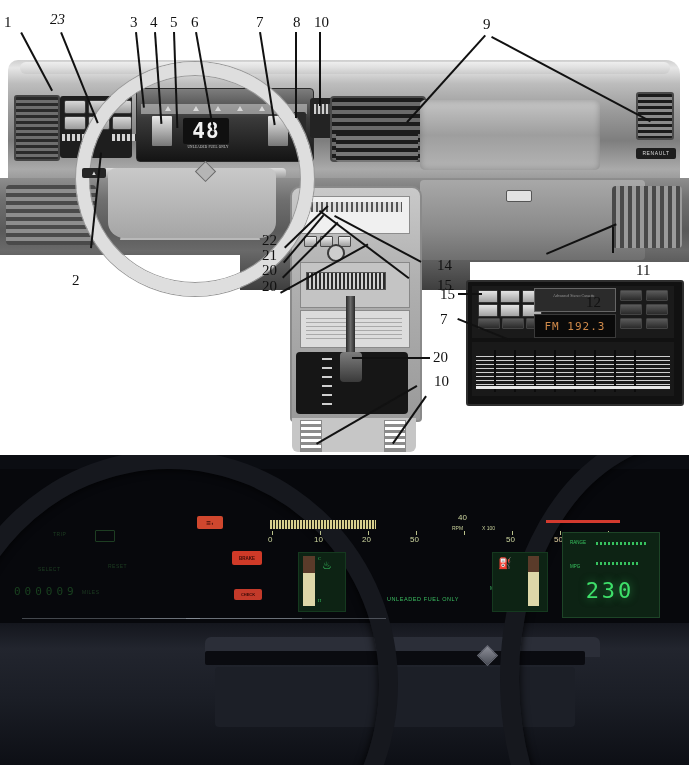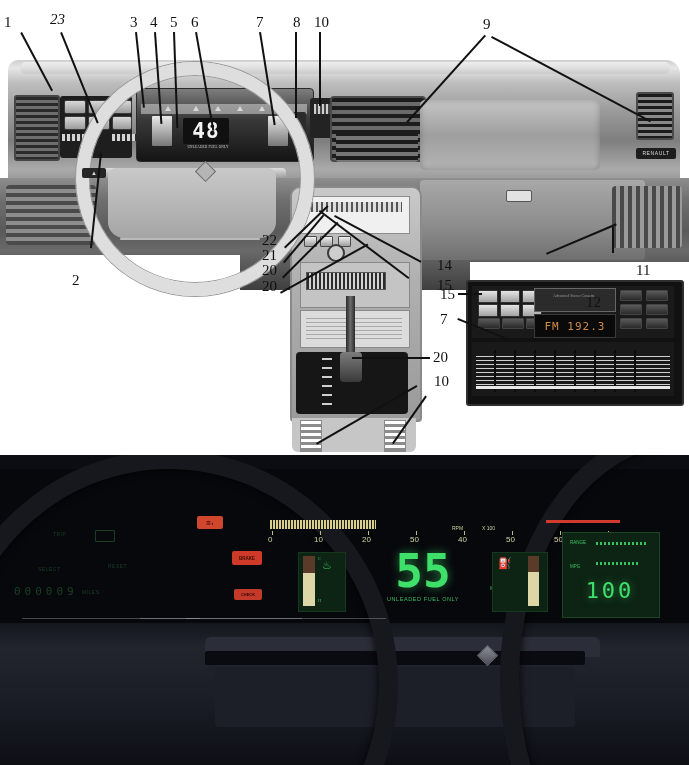--- a/index.html
+++ b/index.html
@@ -372,50 +372,49 @@
 
   <div class="scale-tick" style="left:272px;top:531px;"></div>
   <div class="scale-num" style="left:268px;top:535px;">0</div>
   <div class="scale-tick" style="left:320px;top:531px;"></div>
   <div class="scale-num" style="left:314px;top:535px;">10</div>
   <div class="scale-tick" style="left:368px;top:531px;"></div>
   <div class="scale-num" style="left:362px;top:535px;">20</div>
   <div class="scale-tick" style="left:416px;top:531px;"></div>
   <div class="scale-num" style="left:410px;top:535px;">50</div>
   <div class="scale-tick" style="left:464px;top:531px;"></div>
-  <div class="scale-num" style="left:458px;top:535px;text-align:right;">40</div>
+  <div class="scale-num" style="left:458px;top:513px;text-align:right;">40</div>
   <div class="scale-tick" style="left:512px;top:531px;"></div>
   <div class="scale-num" style="left:506px;top:535px;">50</div>
   <div class="scale-tick" style="left:560px;top:531px;"></div>
   <div class="scale-num red" style="left:554px;top:535px;">50</div>
   <div class="scale-tick" style="left:608px;top:531px;"></div>
   <div class="scale-num red" style="left:602px;top:535px;">70</div>
   <div class="rpmlbl" style="left:452px;top:525px;">RPM</div>
   <div class="rpmlbl" style="left:482px;top:525px;">X 100</div>
 
   <div class="temp-box"></div>
   <div class="temp-col"></div>
   <div class="temp-ico">♨</div>
   <div class="temp-c">C</div>
   <div class="temp-h">H</div>
 
-  <div class="speed">55</div>
   <div class="speed-sub">UNLEADED FUEL ONLY</div>
   <div class="mph-lbl">MPH</div>
 
   <div class="fuel-box"></div>
   <div class="fuel-col"></div>
   <div class="fuel-ico">⛽</div>
 
   <div class="tripc"></div>
   <div class="trip-row" style="left:570px;top:540px;">RANGE</div>
   <div class="trip-dots" style="left:596px;top:542px;width:52px;"></div>
   <div class="trip-row" style="left:570px;top:564px;">MPG</div>
   <div class="trip-dots" style="left:596px;top:562px;width:44px;"></div>
-  <div class="trip-num">100</div>
+  <div class="trip-num">230</div>
 
   <div class="warn" style="left:197px;top:516px;width:26px;height:13px;background:#d0472e;">☰◖</div>
   <div class="warn" style="left:232px;top:551px;width:30px;height:14px;background:#cf3a28;font-size:4.5px;">BRAKE</div>
   <div class="warn" style="left:234px;top:589px;width:28px;height:11px;background:#c33a2a;font-size:4px;">CHECK</div>
 
   <div class="odo">000009</div>
   <div class="faint" style="left:82px;top:589px;">MILES</div>
   <div class="faint" style="left:38px;top:566px;">SELECT</div>
   <div class="faint" style="left:53px;top:531px;">TRIP</div>
   <div class="faint" style="left:108px;top:563px;">RESET</div>

